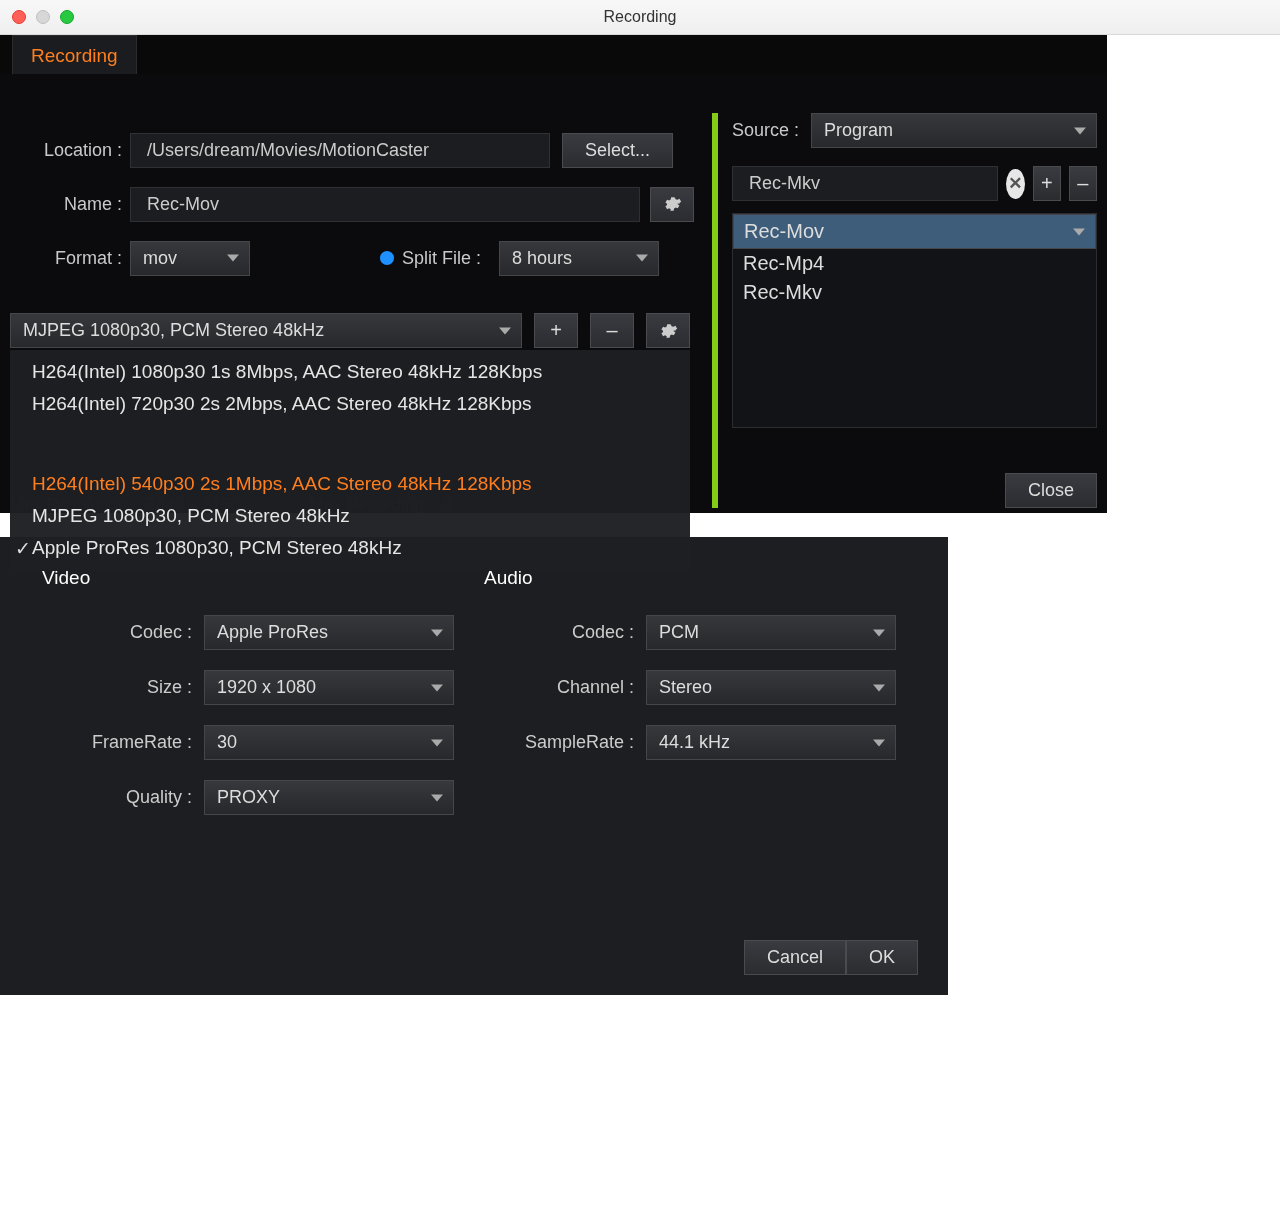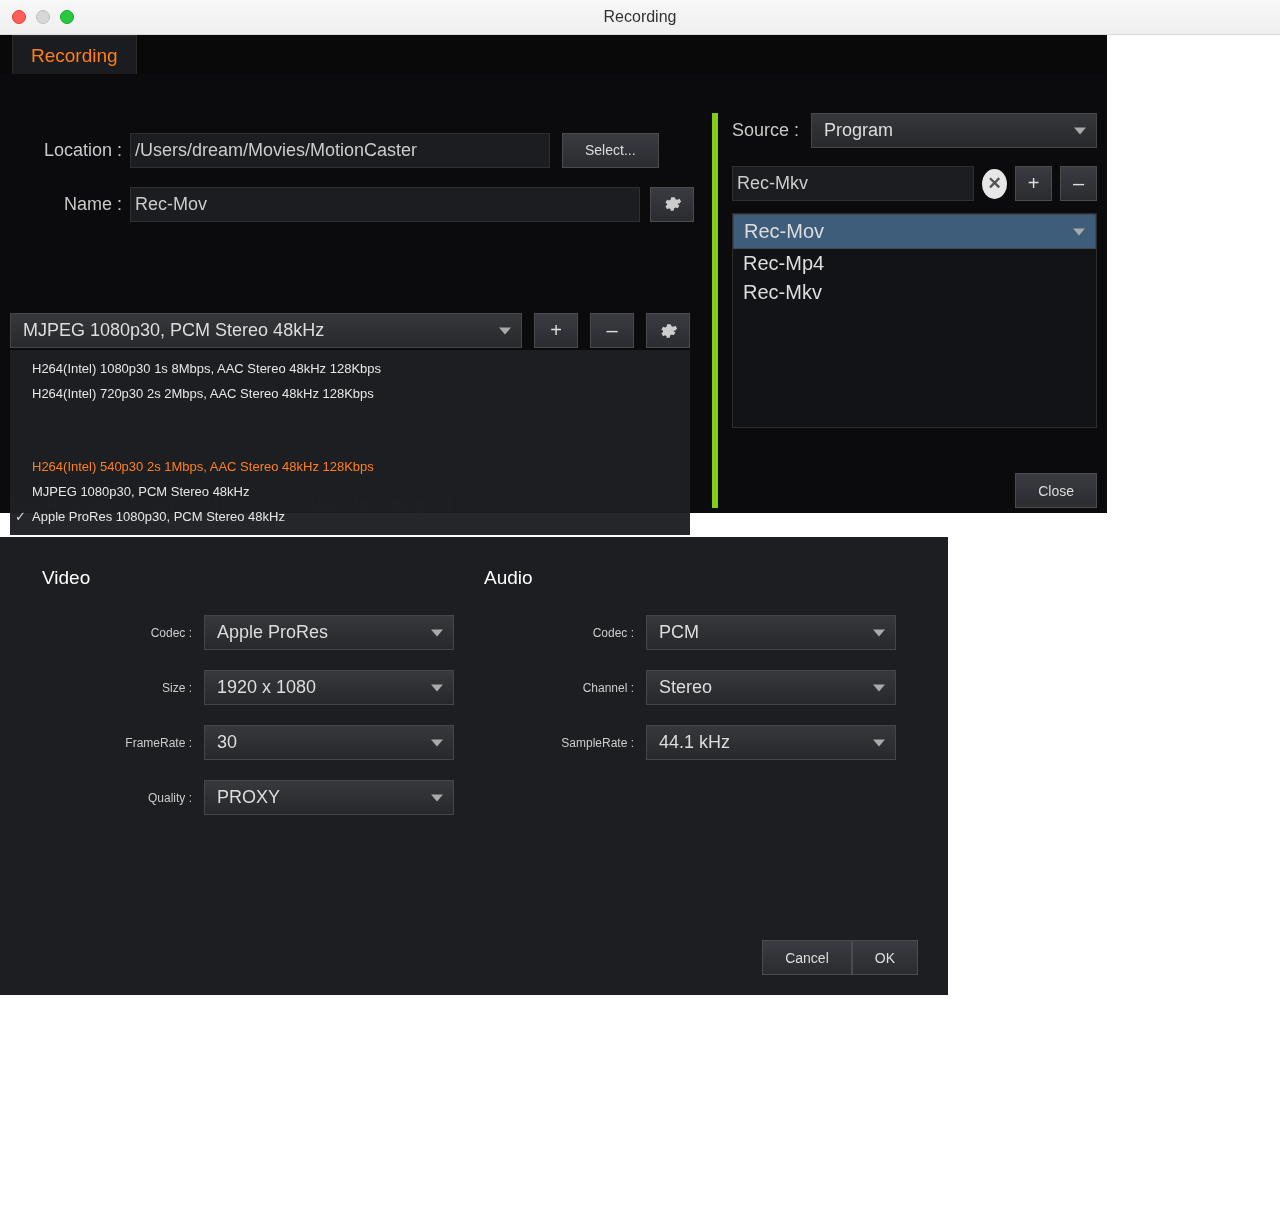--- a/index.html
+++ b/index.html
@@ -39,26 +39,26 @@
     border:1px solid #2b2b2b; border-bottom:none;
   }
 
   .panel-left {
     position:absolute; left:10px; top:96px; width:700px;
   }
   .row { display:flex; align-items:center; height:38px; margin-bottom:16px;}
   .lbl { width:120px; text-align:right; padding-right:8px; color:#c9c9c9; font-size:18px;}
   .textinput{
     background:#1c1d20; border:1px solid #2f3034; color:#ccc;
-    height:35px; padding:0 4px; font-size:18px;
+    height:35px; padding:0 16px; font-size:18px;
   }
   .btn {
     background:linear-gradient(#3a3b40,#2b2c30);
     border:1px solid #4a4b4f; color:#ddd; height:35px;
-    padding:0 22px; font-size:14px; cursor:pointer;
+    padding:0 22px; font-size:18px; cursor:pointer;
   }
   .iconbtn{
     background:linear-gradient(#3a3b40,#2b2c30);
     border:1px solid #4a4b4f; color:#ddd;
     width:44px; height:35px; font-size:20px; cursor:pointer;
     display:flex;align-items:center;justify-content:center;
   }
   .sel {
     background:linear-gradient(#37383c,#27282b);
     border:1px solid #45464a; color:#ddd; height:35px;
@@ -73,21 +73,21 @@
   .radio { width:14px;height:14px;border-radius:50%;background:#1e90ff;display:inline-block;margin-right:8px;}
 
   
   .preset-sel-wrap{ position:absolute; left:10px; top:278px; width:680px;}
   .preset-row{display:flex;gap:12px;}
   .preset-row .sel{flex:1;}
   .preset-menu{
     position:absolute; left:10px; top:315px; width:680px;
     background:rgba(30,31,34,0.97); padding:6px 0; z-index:500;
   }
-  .preset-menu .pi{ padding:5px 22px; font-size:13px; color:#e6e6e6; position:relative;}
+  .preset-menu .pi{ padding:5px 22px; font-size:19px; color:#e6e6e6; position:relative;}
   .preset-menu .pi.selected{ color:#ff7f1f;margin-top:48px;}
   .preset-menu .pi.check::before{content:"✓"; position:absolute; left:5px; color:#ddd;}
 
   
   .faint{position:absolute;left:10px;top:460px;color:#444;font-size:17px;z-index:1;display:flex;gap:70px;}
 
   
   .panel-right{
     position:absolute; right:10px; top:78px; width:385px;
     border-left:6px solid #84cc16; padding-left:14px; height:395px;
@@ -102,21 +102,21 @@
   .reclist .ri.sel{background:#3d5d7a;}
   .closebtn{position:absolute;right:0;bottom:0;}
 
   
   .win2{
     width:948px; height:458px; margin-top:24px;
     background:#1d1e21; position:relative; padding:30px 42px;
   }
   .colhead{font-size:19px;color:#ffffff;margin-bottom:26px;}
   .form-row{display:flex;align-items:center;margin-bottom:20px;}
-  .form-row .flbl{width:150px;text-align:right;margin-right:12px;font-size:12px;color:#ccc;}
+  .form-row .flbl{width:150px;text-align:right;margin-right:12px;font-size:18px;color:#ccc;}
   .form-row .sel{width:250px;}
   .cols{display:flex;gap:20px;}
   .col{width:460px;}
   .win2-actions{position:absolute;right:30px;bottom:20px;display:flex;}
   .gear-svg{width:20px;height:20px;}
 </style>
 </head>
 <body>
 
 <div class="titlebar">
@@ -147,20 +147,33 @@
       <div class="lbl">Name :</div>
       <input class="textinput" style="width: 510px;" value="Rec-Mov">
       <div style="width:10px"></div>
       <div class="iconbtn">
         <svg class="gear-svg" viewBox="0 0 24 24" fill="#ccc">
             <path d="M12 8a4 4 0 100 8 4 4 0 000-8zm9 4a7 7 0 00-.1-1.2l2.1-1.6-2-3.4-2.4 1a7 7 0 00-2-.1L15 4h-4l-.5 2.6a7 7 0 00-2 1.2l-2.4-1-2 3.4 2 1.6A7 7 0 006 12c0 .4 0 .8.1 1.2l-2 1.6 2 3.4 2.4-1a7 7 0 002 1.2L10 20h4l.5-2.6a7 7 0 002-1.2l2.4 1 2-3.4-2-1.6c0-.4.1-.8.1-1.2z"></path>
           </svg>
       </div>
     </div>
 
+    <div class="row">
+      <div class="lbl">Format :</div>
+      <div class="sel" style="width:120px">
+        <span>mov</span>
+      </div>
+      <div style="width:130px"></div>
+      <span class="radio"></span>
+      <span>Split File :</span>
+      <div style="width:18px"></div>
+      <div class="sel" style="width:160px">
+        <span>8 hours</span>
+      </div>
+    </div>
   </div>
 
   <div class="preset-sel-wrap">
     <div class="preset-row">
       <div class="sel">
         <span>MJPEG 1080p30, PCM Stereo 48kHz</span>
       </div>
       <div class="iconbtn">
           <span>+</span>
         </div>

